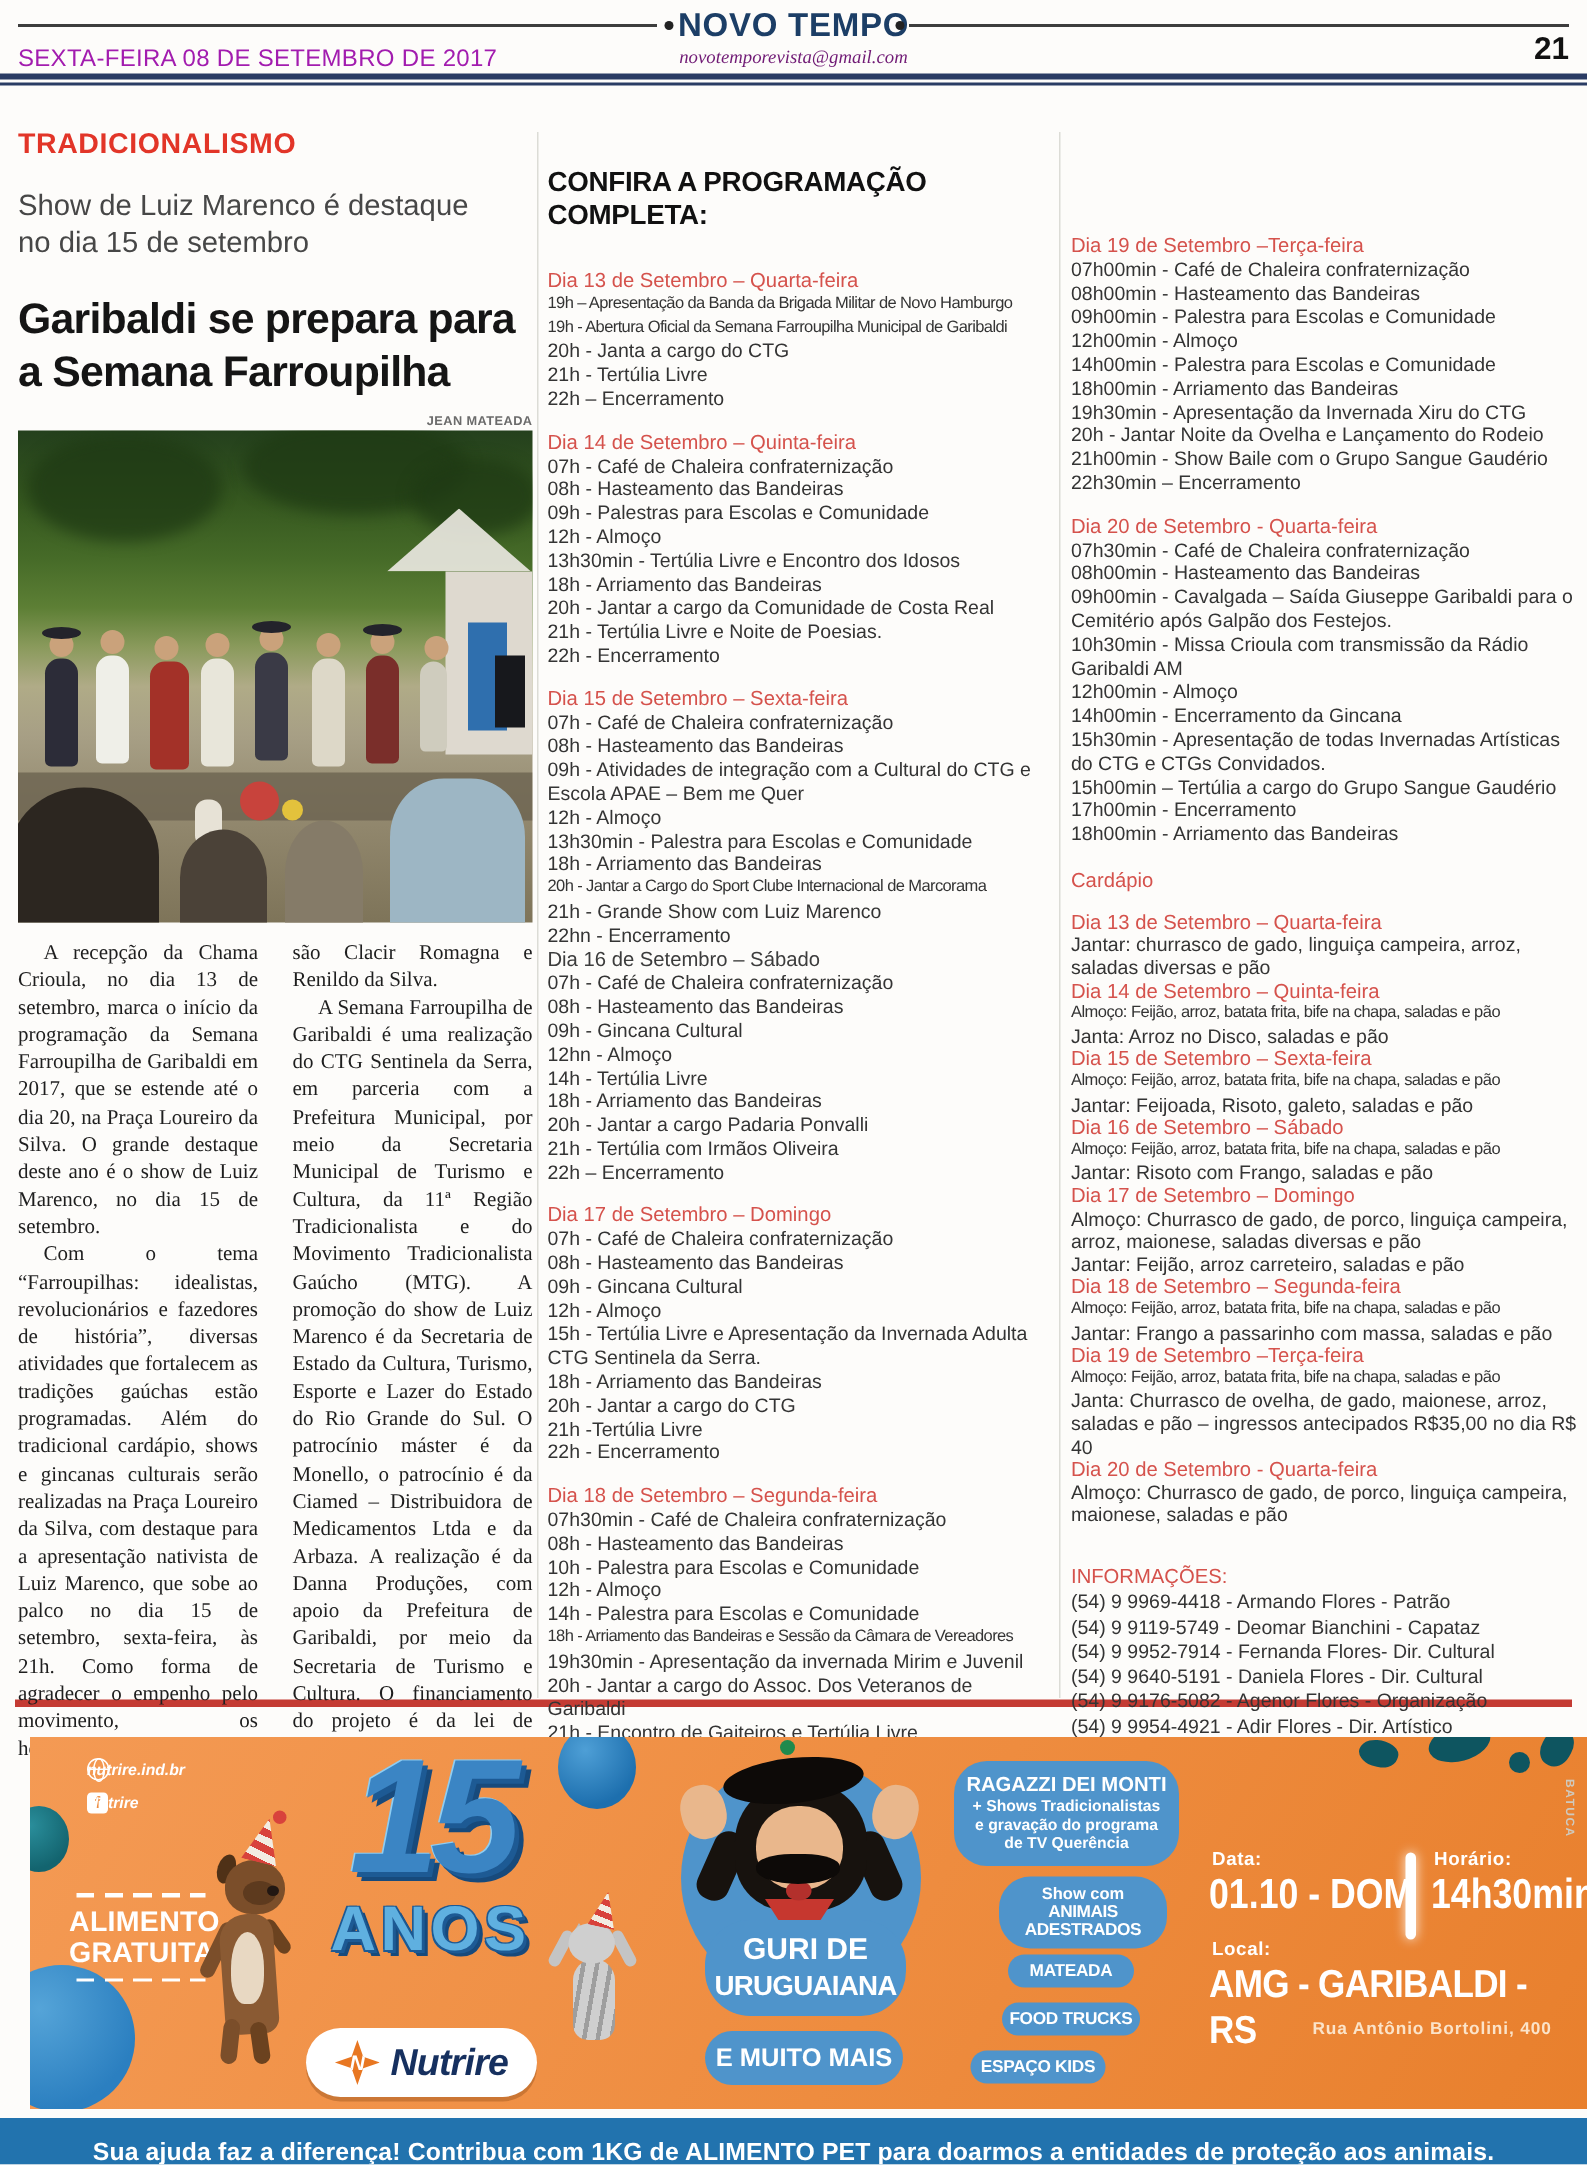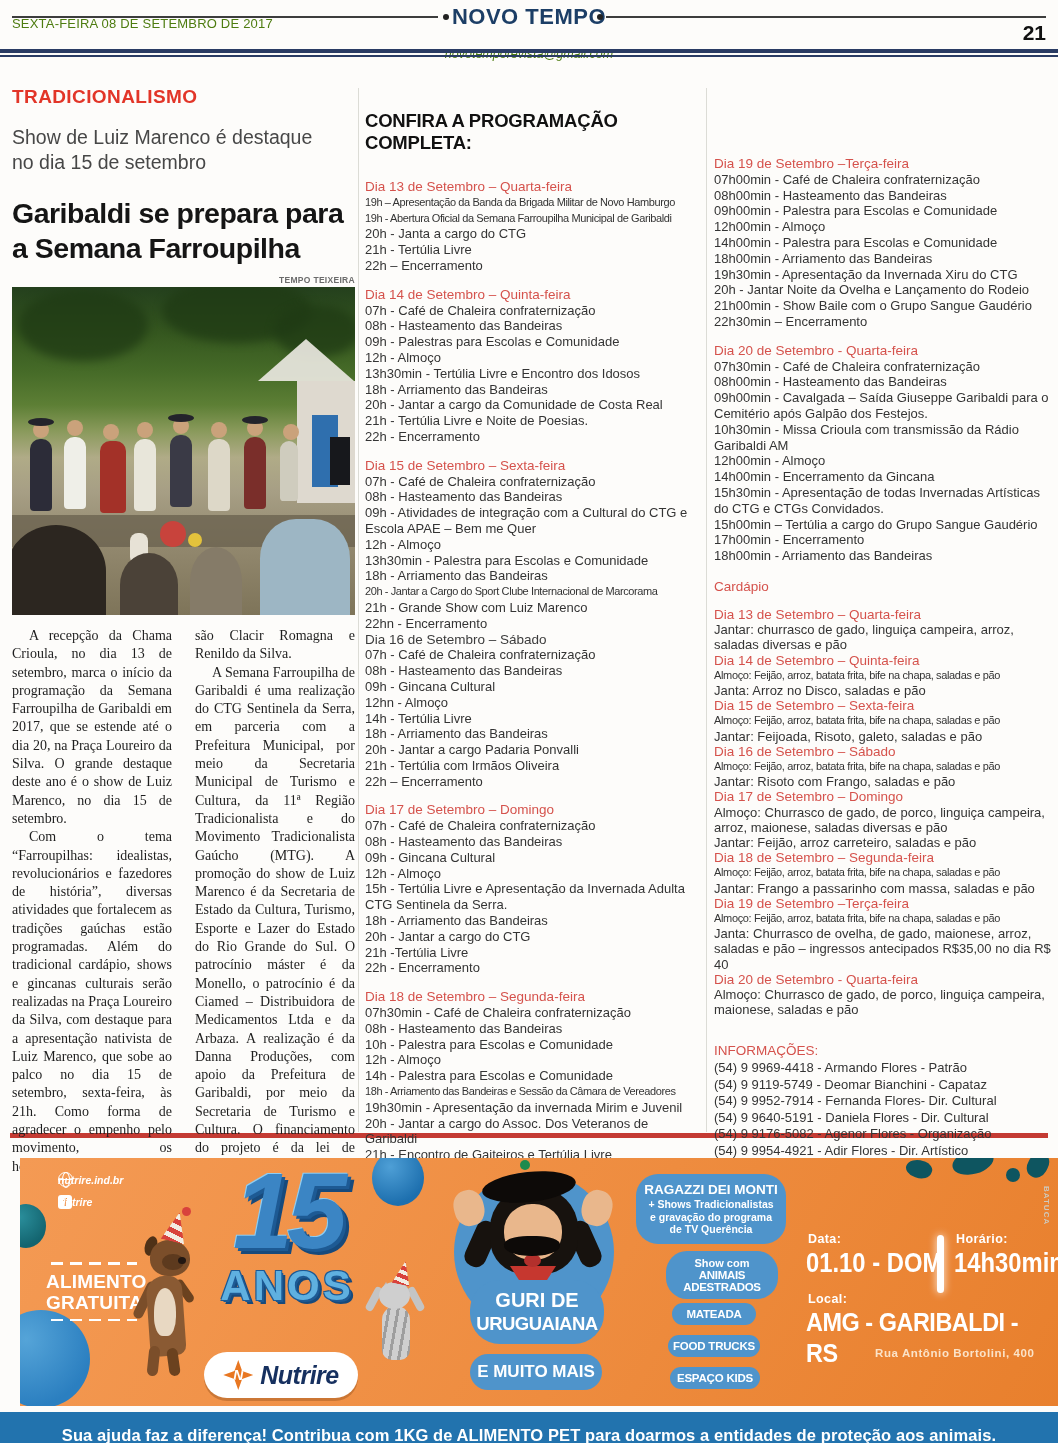--- a/index.html
+++ b/index.html
@@ -10,22 +10,22 @@
   body{background:#e8e8e8;font-family:"Liberation Sans",sans-serif;}
   .page{position:relative;width:1058px;height:1443px;background:#fdfcfa;margin:0 auto;overflow:hidden;}
 
   
   .masthead{position:absolute;top:4px;left:0;right:0;text-align:center;color:var(--navy);font-size:22px;font-weight:bold;letter-spacing:.5px;}
   .mast-line{position:absolute;top:16px;height:2px;background:#3d3d3d;}
   .mast-line.l{left:12px;width:426px;}
   .mast-line.r{left:606px;width:440px;}
   .mast-dot{position:absolute;top:14px;width:6px;height:6px;border-radius:50%;background:#222;}
   .mast-dot.l{left:443px;} .mast-dot.r{left:597px;}
-  .email{position:absolute;top:31px;left:0;right:0;text-align:center;font-family:Liberation Sans, sans-serif;font-style:italic;font-size:12.5px;color:#4d7c0f;margin-top:16px;}
-  .date{position:absolute;top:16px;left:12px;font-size:13px;color:#4d7c0f;letter-spacing:.2px;}
+  .email{position:absolute;top:31px;left:0;right:0;text-align:center;font-family:Liberation Serif, serif;font-style:italic;font-size:12.5px;color:#701a75;}
+  .date{position:absolute;top:31px;left:12px;font-size:16px;color:#a21caf;letter-spacing:.2px;}
   .pageno{position:absolute;top:21px;right:12px;font-size:21px;font-weight:bold;color:#111;}
   .double-rule{position:absolute;top:49px;left:0;width:100%;height:8px;border-top:4px solid var(--rule-navy);border-bottom:2px solid var(--rule-navy);}
 
   .vline{position:absolute;top:88px;width:1px;height:1044px;background:#dcdcd6;}
   .vline.a{left:358px;} .vline.b{left:706px;}
   .red-rule{position:absolute;left:10px;right:10px;top:1133px;height:5px;background:var(--rule-red);}
 
   
   .col-left{position:absolute;left:12px;top:86px;width:343px;}
   .kicker{font-size:19px;font-weight:bold;color:var(--kicker-red);letter-spacing:.4px;}
@@ -150,21 +150,21 @@
   .ad-guri{left:450px;top:122px;width:134px;border-radius:30px;padding:9px 4px;}
   .guri1{font-size:20px;font-weight:800;line-height:23px;}
   .guri2{font-size:18.5px;font-weight:800;line-height:23px;letter-spacing:-.5px;}
   .ad-muito{left:450px;top:196px;width:132px;border-radius:19px;padding:8px 2px;font-size:17px;font-weight:800;}
   .ad-ragazzi{left:616px;top:16px;width:150px;border-radius:22px;padding:8px 5px;}
   .rag1{font-size:13.5px;font-weight:800;line-height:16px;}
   .rag2{font-size:10.5px;font-weight:600;line-height:12.5px;}
   .ad-animais{left:646px;top:93px;width:112px;border-radius:21px;padding:6px 3px;}
   .an1{font-size:11px;font-weight:600;} .an2{font-size:11.5px;font-weight:800;letter-spacing:-.3px;}
   .ad-small{border-radius:12px;padding:5px 3px;font-size:11.5px;font-weight:800;letter-spacing:-.2px;}
-  .ad-mateada{left:652px;top:145px;width:84px;text-align:center;} .ad-food{left:648px;top:177px;width:92px;} .ad-kids{left:650px;top:209px;width:90px;}
+  .ad-mateada{left:652px;top:145px;width:84px;text-align:center;} .ad-food{left:648px;top:177px;width:92px;} .ad-kids{left:627px;top:209px;width:90px;}
 
   .ad-label{color:#fff;font-size:12.5px;font-weight:600;letter-spacing:.4px;}
   .ad-big{color:#fff;font-weight:800;transform-origin:left top;}
   .lab-data{left:788px;top:74px;} .lab-hor{left:936px;top:74px;} .lab-loc{left:788px;top:134px;}
   .val-data{left:786px;top:89px;font-size:28px;transform:scaleX(.85);}
   .val-hor{left:934px;top:89px;font-size:28px;transform:scaleX(.85);}
   .val-loc{left:786px;top:149px;font-size:26px;letter-spacing:-.5px;transform:scaleX(.9);}
   .ad-divider{left:917px;top:77px;width:7px;height:58px;border-radius:4px;background:#fff;box-shadow:0 0 8px rgba(255,255,255,.9);}
   .ad-address{left:855px;top:189px;color:#fbe3c8;font-size:11.5px;font-weight:bold;letter-spacing:.6px;}
   .ad-batuca{left:1022px;top:28px;color:#cfc9bd;font-size:8px;font-weight:bold;letter-spacing:1px;writing-mode:vertical-rl;}
@@ -199,21 +199,21 @@
   <div class="double-rule"></div>
 
   <div class="vline a"></div>
   <div class="vline b"></div>
   <div class="red-rule"></div>
 
   <div class="col-left">
     <div class="kicker">TRADICIONALISMO</div>
     <div class="subtitle">Show de Luiz Marenco é destaque no dia 15 de setembro</div>
     <div class="headline">Garibaldi se prepara para a Semana Farroupilha</div>
-    <div class="credit">TEMPO TEIXEIRA</div>
+    <div class="credit">JEAN MATEADA</div>
     <div class="photo">
       <div class="ph-blob ph-b1"></div>
       <div class="ph-blob ph-b2"></div>
       <div class="ph-blob ph-b3"></div>
       <div class="ph-tent"></div>
       <div class="ph-building"></div>
       <div class="ph-door"></div>
       <div class="ph-speaker"></div>
       <div class="ph-stagefloor"></div>
       <div class="fig hat f1"></div>

